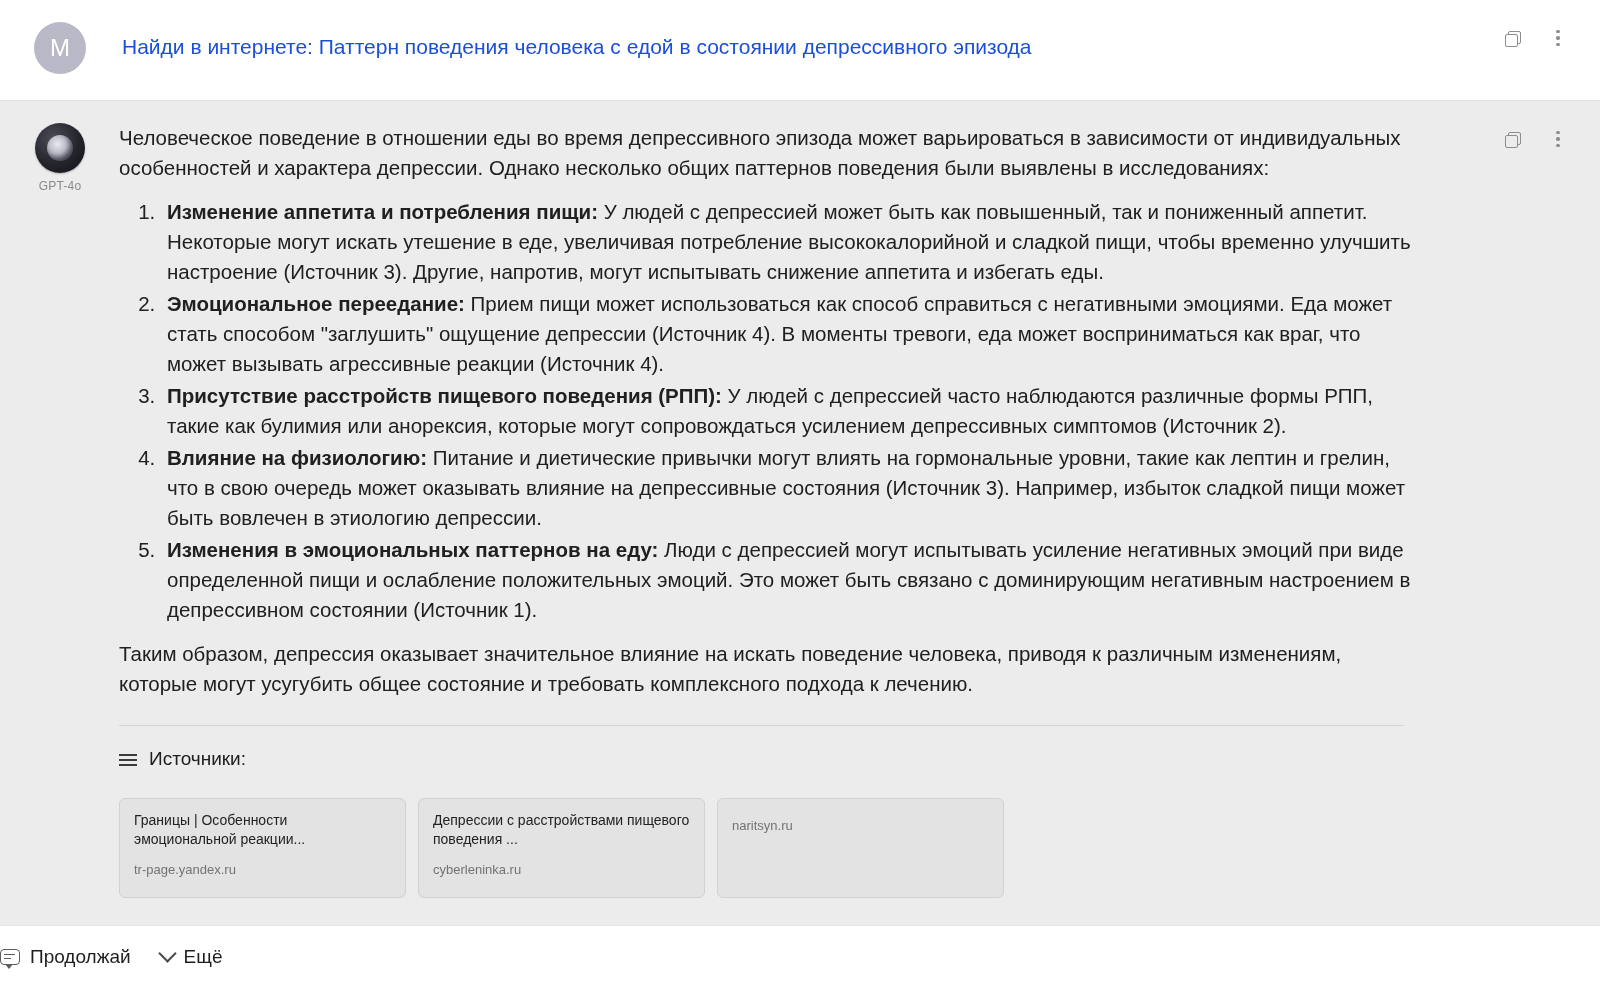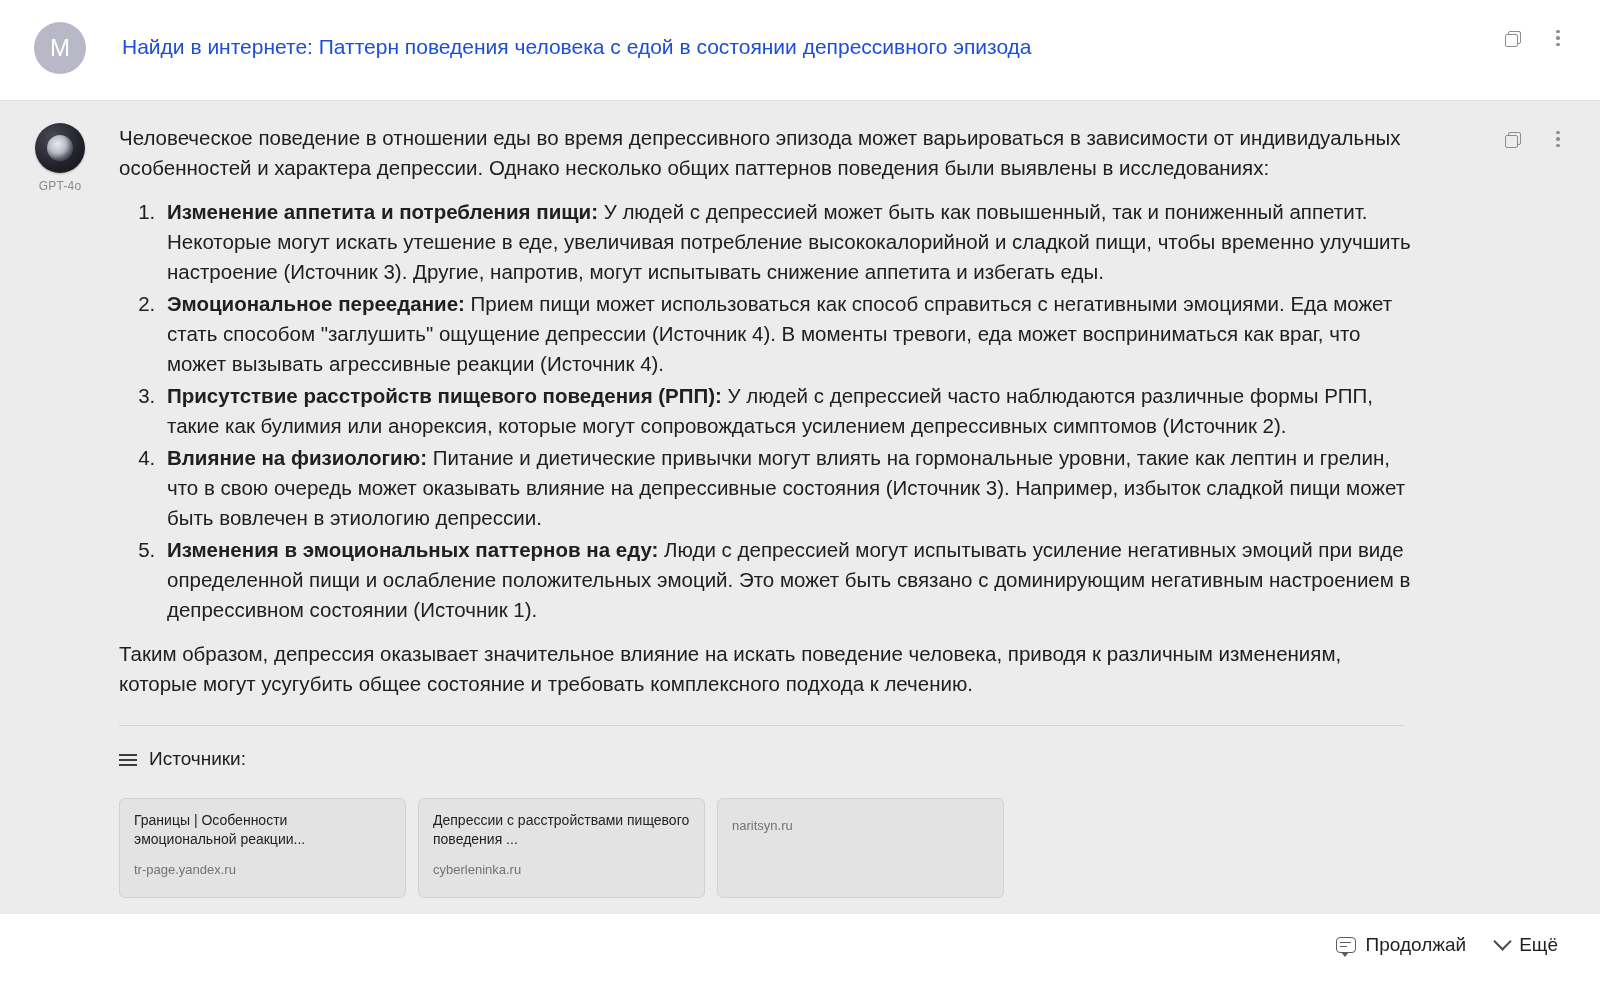--- a/index.html
+++ b/index.html
@@ -225,28 +225,27 @@
     height: 3.5px;
     border-radius: 50%;
     background: #8d8d8d;
     display: block;
   }
 
   
   .bottom-bar {
     position: absolute;
     left: 0;
-    bottom: 12px;
+    bottom: 0;
     width: 1600px;
     height: 62px;
     background: #ffffff;
     border-top: 1px solid #e7e7e7;
     display: flex;
     align-items: center;
-    justify-content: flex-end;
     padding-right: 42px;
     box-sizing: border-box;
     gap: 30px;
   }
   .bottom-action {
     display: flex;
     align-items: center;
     gap: 10px;
     font-size: 19px;
     color: #1f1f1f;

